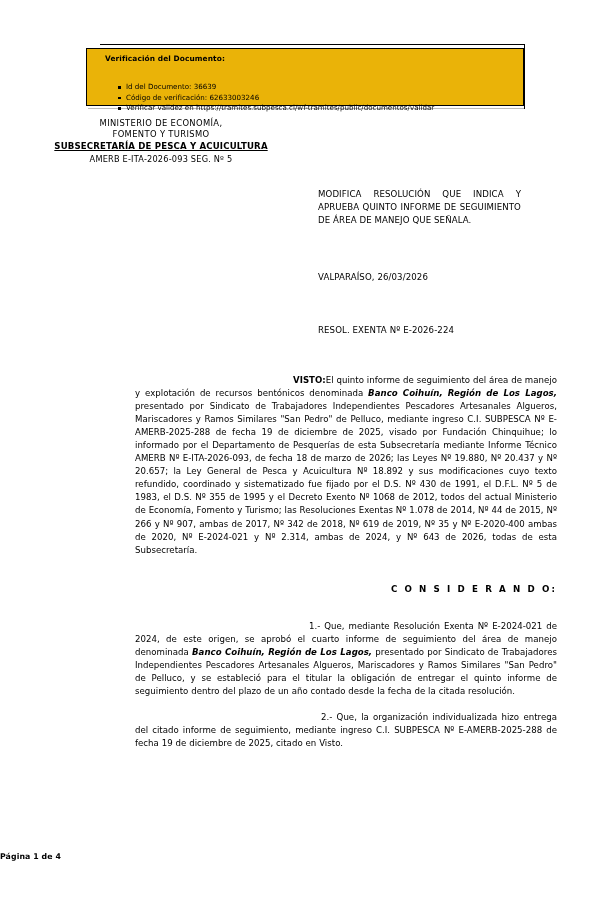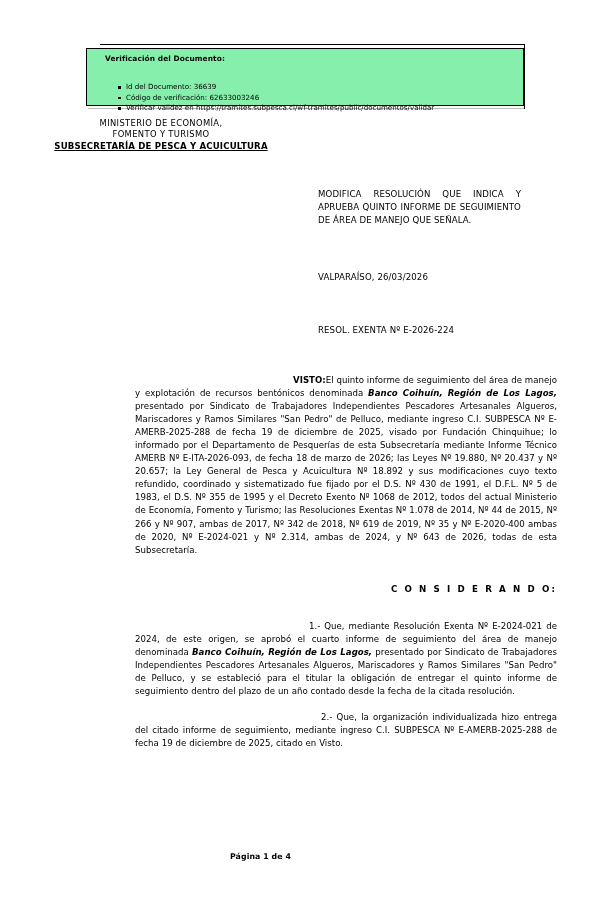--- a/index.html
+++ b/index.html
@@ -18,21 +18,21 @@
 
   
   #verification-box {
     position: absolute;
     left: 86px;
     top: 48px;
     width: 438px;
     height: 58px;
     border: 1px solid #000;
     box-sizing: border-box;
-    background: #86efac;
+    background: #eab308;
     z-index: 3;
   }
   #verification-box .vb-title {
     position: absolute;
     left: 18px;
     top: 5px;
     font-size: 7.4px;
     font-weight: bold;
     letter-spacing: 0.1px;
     white-space: nowrap;
@@ -190,21 +190,21 @@
   .tab-lead { display: inline-block; width: 174px; }
   .tab-lead-visto { display: inline-block; width: 158px; }
   .tab-lead-2 { display: inline-block; width: 186px; }
 
   
   #page-footer {
     position: absolute;
     left: 0;
     top: 852px;
     width: 521px;
-    text-align: center;
+    text-align: left;
     font-size: 7.8px;
     font-weight: bold;
     letter-spacing: 0.1px;
   }
 </style>
 </head>
 <body>
 
 <div id="verification-top-rule"></div>
 <div id="verification-right-rule"></div>
@@ -216,20 +216,21 @@
     <li>Id del Documento: 36639</li>
     <li>Código de verificación: 62633003246</li>
     <li>Verificar validez en https://tramites.subpesca.cl/wf-tramites/public/documentos/validar</li>
   </ul>
 </div>
 
 <div id="letterhead">
   <div class="lh-line">MINISTERIO DE ECONOMÍA,</div>
   <div class="lh-line">FOMENTO Y TURISMO</div>
   <div class="lh-unit">SUBSECRETARÍA DE PESCA Y ACUICULTURA</div>
+  <div class="lh-code">AMERB E-ITA-2026-093 SEG. Nº 5</div>
 </div>
 
 <div id="subject-block">MODIFICA RESOLUCIÓN QUE INDICA Y APRUEBA QUINTO INFORME DE SEGUIMIENTO DE ÁREA DE MANEJO QUE SEÑALA.</div>
 <div id="place-date">VALPARAÍSO, 26/03/2026</div>
 <div id="resolution-number">RESOL. EXENTA Nº E-2026-224</div>
 
 <div id="body-text">
 
   <p class="para"><span class="tab-lead-visto"></span><span class="lead">VISTO:</span><span>El quinto informe de seguimiento del área de manejo y explotación de recursos bentónicos denominada </span><span class="it">Banco Coihuín, Región de Los Lagos,</span><span> presentado por Sindicato de Trabajadores Independientes Pescadores Artesanales Algueros, Mariscadores y Ramos Similares "San Pedro" de Pelluco, mediante ingreso C.I. SUBPESCA Nº E-AMERB-2025-288 de fecha 19 de diciembre de 2025, visado por Fundación Chinquihue; lo informado por el Departamento de Pesquerías de esta Subsecretaría mediante Informe Técnico AMERB Nº E-ITA-2026-093, de fecha 18 de marzo de 2026; las Leyes Nº 19.880, Nº 20.437 y Nº 20.657; la Ley General de Pesca y Acuicultura Nº 18.892 y sus modificaciones cuyo texto refundido, coordinado y sistematizado fue fijado por el D.S. Nº 430 de 1991, el D.F.L. Nº 5 de 1983, el D.S. Nº 355 de 1995 y el Decreto Exento Nº 1068 de 2012, todos del actual Ministerio de Economía, Fomento y Turismo; las Resoluciones Exentas Nº 1.078 de 2014, Nº 44 de 2015, Nº 266 y Nº 907, ambas de 2017, Nº 342 de 2018, Nº 619 de 2019, Nº 35 y Nº E-2020-400 ambas de 2020, Nº E-2024-021 y Nº 2.314, ambas de 2024, y Nº 643 de 2026, todas de esta Subsecretaría.</span></p>
 

